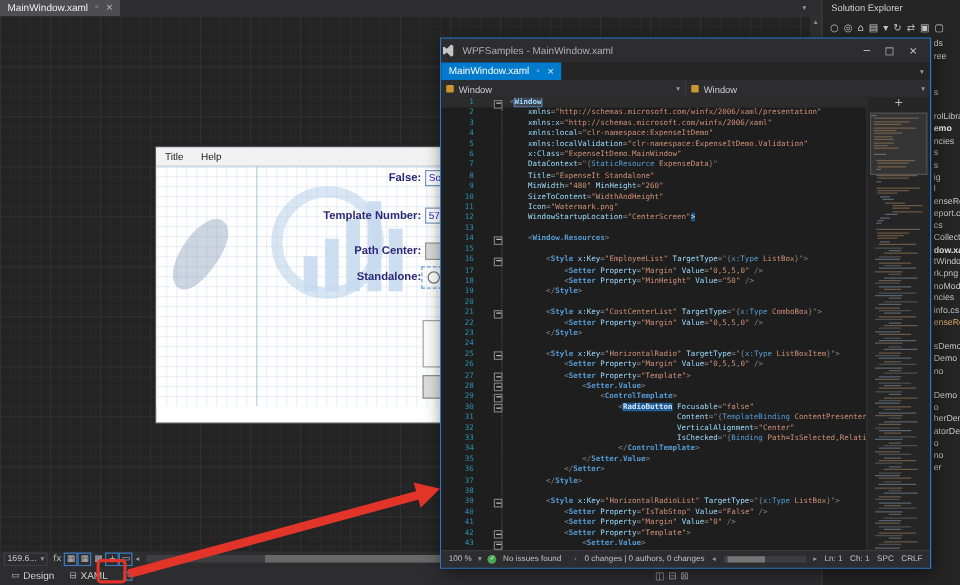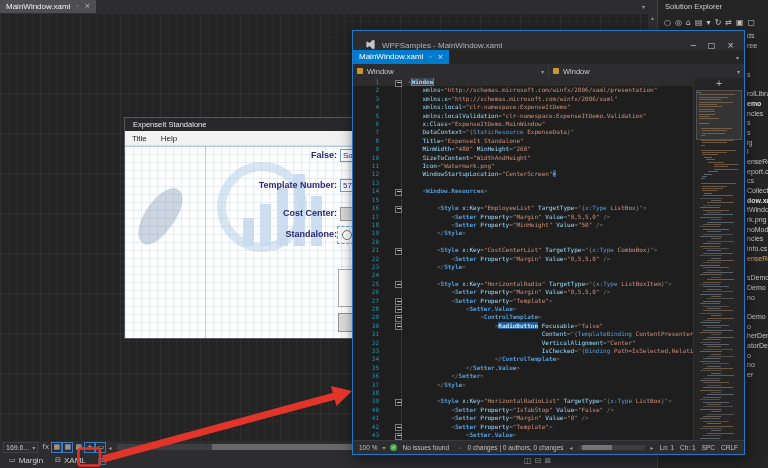--- a/index.html
+++ b/index.html
@@ -72,21 +72,21 @@
             font-size:8px;color:#2222cc;line-height:11px;padding-left:2px;}
   .ew-combo{position:absolute;left:215px;top:61px;width:34px;height:12px;background:#d9d9d9;border:1px solid #999;}
   .ew-radio{position:absolute;left:217px;top:84px;width:8px;height:8px;border:1px solid #777;border-radius:50%;background:#fff;}
   .ew-adorner{position:absolute;left:212px;top:80px;width:24px;height:16px;border:1px dashed #6aa4dd;}
   .ew-listbox{position:absolute;left:213px;top:123px;width:50px;height:36px;border:1px solid #a6a6a6;background:#fbfbfb;}
   .ew-btn{position:absolute;left:213px;top:167px;width:50px;height:17px;background:#dddddd;border:1px solid #909090;}
 
   
   .float-win{position:absolute;left:352px;top:30px;width:393px;height:425px;background:#252526;
              border:1px solid #2577c8;box-sizing:border-box;box-shadow:2px 4px 14px rgba(0,0,0,.55);z-index:10;}
-  .fw-title{height:19px;display:flex;align-items:flex-end;gap:6px;padding-left:12px;color:#b0b0b0;
+  .fw-title{height:19px;display:flex;align-items:center;gap:6px;padding-left:0;color:#b0b0b0;
             font-size:8px;background:#2d2d30;}
   .fw-controls{margin-left:auto;display:flex;gap:12px;padding-right:10px;color:#cccccc;font-size:8px;}
   .fw-tabs{height:14px;background:#252526;position:relative;}
   .fw-tab{position:absolute;left:0;top:0;height:14px;background:#007acc;color:#fff;font-size:8px;
           line-height:14px;padding:0 6px;display:flex;gap:5px;align-items:center;}
   .fw-tab .tiny-ic{color:#e8f4ff;line-height:14px;}
   .fw-tabcaret{position:absolute;right:5px;top:4px;color:#9a9a9a;font-size:6px;}
   .fw-nav{height:14px;background:#2d2d30;display:flex;border-bottom:1px solid #3a3a3e;font-size:7.5px;color:#cccccc;}
   .nav-half{flex:1;display:flex;align-items:center;gap:4px;padding:0 4px;position:relative;}
   .nav-half + .nav-half{border-left:1px solid #3a3a3e;}
@@ -137,21 +137,20 @@
     <span class="tab-caret g">▾</span>
   </div>
 
   <div class="design-surface">
     <div class="v-scroll g">
       <span>▴</span>
     </div>
   </div>
 
   <div class="expense-win">
-    <div class="ew-title">ExpenseIt Standalone</div>
     <div class="ew-menu">
       <span>Title</span>
       <span>Help</span>
     </div>
     <div class="ew-content">
       <div class="wm">
         <div class="wm-hand"></div>
         <div class="wm-circle"></div>
         <div class="wm-bar" style="left:118px;top:72px;height:28px;"></div>
         <div class="wm-bar" style="left:135px;top:58px;height:42px;"></div>
@@ -161,21 +160,21 @@
       </div>
       <div class="ew-vguide"></div>
       <div class="ew-hguide"></div>
 
       <div class="ew-label" style="top:4px;">False:</div>
       <div class="ew-input" style="top:3px;">So</div>
 
       <div class="ew-label" style="top:34px;">Template Number:</div>
       <div class="ew-input" style="top:33px;">57</div>
 
-      <div class="ew-label" style="top:62px;">Cost Center:</div>
+      <div class="ew-label" style="top:62px;">Path Center:</div>
       <div class="ew-combo"></div>
 
       <div class="ew-label" style="top:83px;">Standalone:</div>
       <div class="ew-adorner"></div>
       <div class="ew-radio"></div>
 
       <div class="ew-listbox"></div>
       <div class="ew-btn"></div>
     </div>
   </div>
@@ -195,21 +194,21 @@
       </span>
     <span class="caret g">◂</span>
     <div class="h-track">
       <div class="h-thumb"></div>
     </div>
   </div>
 
   <div class="bottom-tabs">
     <div class="bt-tab">
       <span class="g" style="font-size:7px;color:#9ec7e8;">▭</span>
-      <span>Margin</span>
+      <span>Design</span>
     </div>
     <div class="bt-tab">
       <span class="g" style="font-size:7px;color:#b8b8b8;">⊟</span>
       <span>XAML</span>
     </div>
     <span class="popout-ic g">◳</span>
     <span class="split-ics g" id="split-icons">
         <span>◫</span>
         <span>⊟</span>
         <span>⊠</span>

